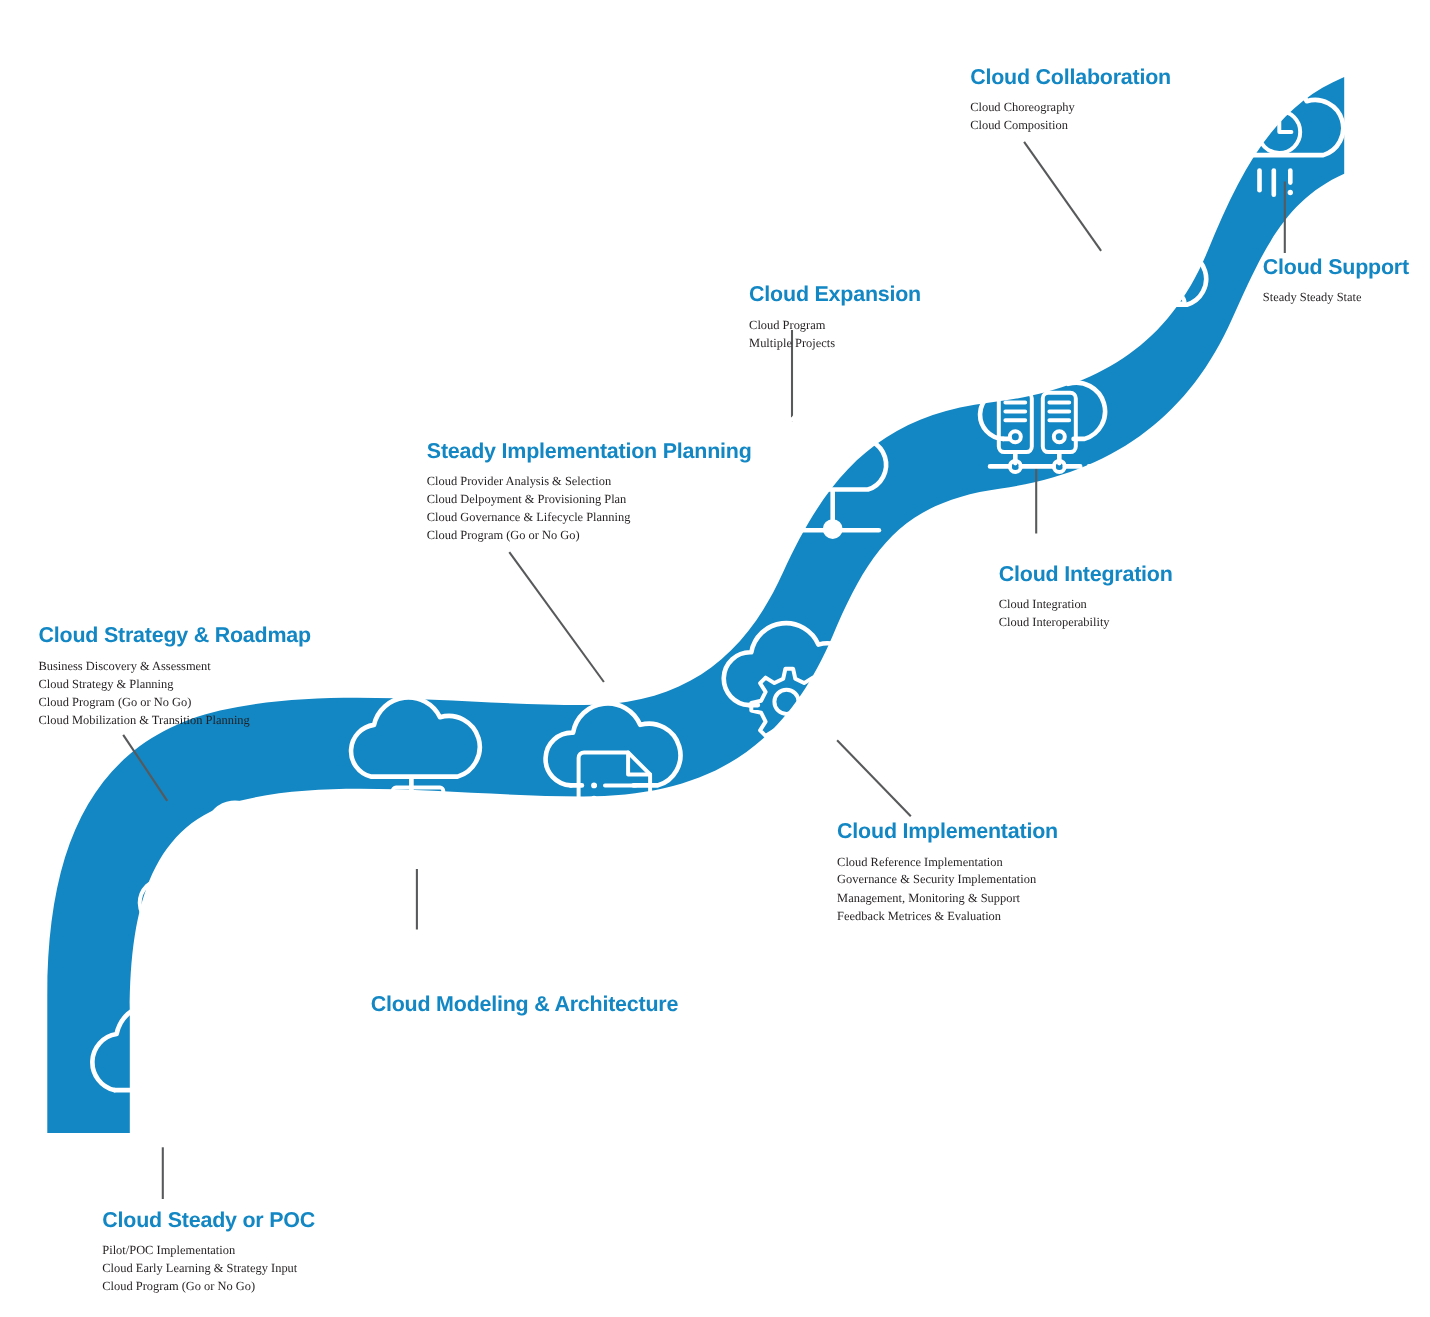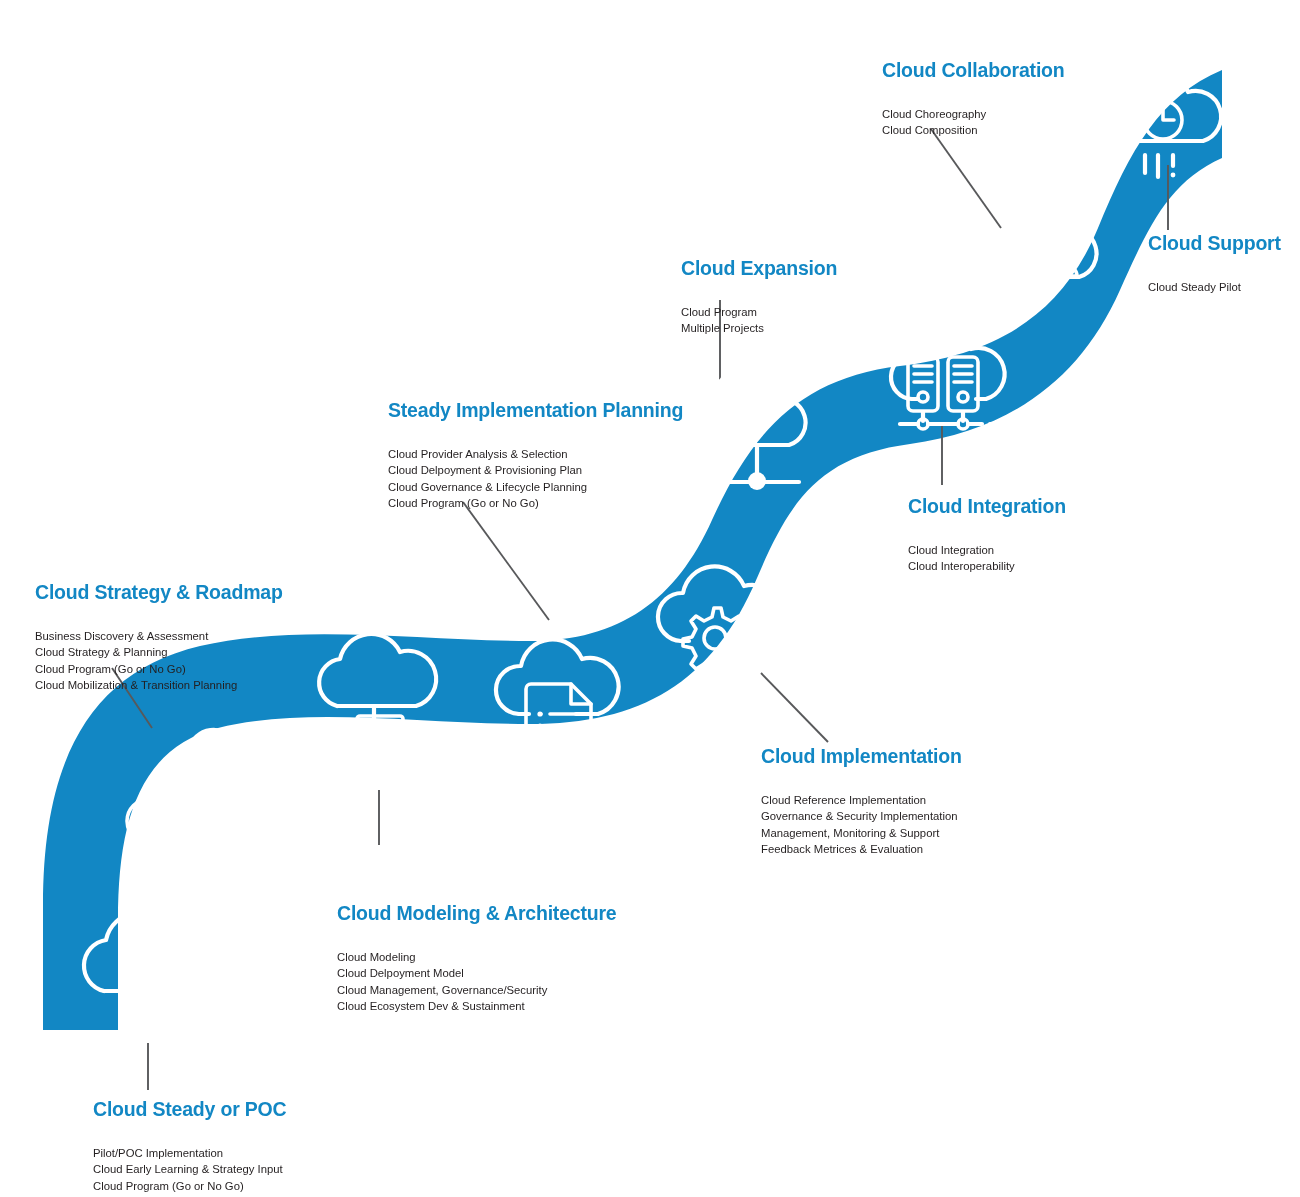--- a/index.html
+++ b/index.html
@@ -8,22 +8,23 @@
     width:1300px;height:1197px;position:relative;overflow:hidden;
   }
   #stage{position:absolute;left:0;top:0;width:1300px;height:1197px;}
   svg.layer{position:absolute;left:0;top:0;width:1300px;height:1197px;}
   .block{position:absolute;}
   .b-title{
     color:#1287c4;font-weight:bold;font-size:19.5px;letter-spacing:-0.2px;
     white-space:nowrap;line-height:1.1;text-align:right;
   }
   .b-list{
-    margin-top:25px;color:#231f20;font-size:11.3px;line-height:1.42;
+    margin-top:9px;color:#231f20;font-size:11.3px;line-height:1.42;
     white-space:nowrap;
+    font-family:Liberation Serif, serif;
   }
   .b-list div{white-space:nowrap;}
   .ribbon{fill:#1287c4;}
   .conn{stroke:#58595b;stroke-width:1.9;fill:none;}
   .ico{fill:none;stroke:#ffffff;stroke-width:4.2;stroke-linecap:round;stroke-linejoin:round;}
   .ico-f{fill:#ffffff;stroke:none;}
   .ico-thin{fill:none;stroke:#ffffff;stroke-width:3.6;stroke-linecap:round;stroke-linejoin:round;}
   .dash{fill:none;stroke:#ffffff;stroke-width:4.4;stroke-linecap:round;stroke-dasharray:2.5 8;}
 </style>
 </head>
@@ -150,47 +151,41 @@
       <path class="ico" d="M1131,141 a22,22 0 0 1 2,-43 a29,29 0 0 1 55,-6 a23,23 0 0 1 15,49 l-72,0"></path>
       <circle class="ico-thin" cx="1163" cy="120" r="19"></circle>
       <path class="ico-thin" d="M1163,107 l0,13 l11,0"></path>
       <path class="ico" d="M1145,155 l0,18"></path>
       <path class="ico" d="M1158,155 l0,22"></path>
       <path class="ico" d="M1173,155 l0,11"></path>
       <circle class="ico-f" cx="1173" cy="175" r="2.4"></circle>
     </g>
   </svg>
 
-  <div class="block" style="left:35px;top:582px;">
+  <div class="block" style="left:35px;top:568px;">
     <div class="b-title">Cloud Strategy &amp; Roadmap</div>
     <div class="b-list">
       <div>Business Discovery &amp; Assessment</div>
       <div>Cloud Strategy &amp; Planning</div>
       <div>Cloud Program (Go or No Go)</div>
       <div>Cloud Mobilization &amp; Transition Planning</div>
     </div>
   </div>
 
   <div class="block" style="left:93px;top:1099px;">
     <div class="b-title">Cloud Steady or POC</div>
     <div class="b-list">
       <div>Pilot/POC Implementation</div>
       <div>Cloud Early Learning &amp; Strategy Input</div>
       <div>Cloud Program (Go or No Go)</div>
     </div>
   </div>
 
   <div class="block" style="left:337px;top:903px;">
     <div class="b-title">Cloud Modeling &amp; Architecture</div>
-    <div class="b-list">
-      <div>Cloud Modeling</div>
-      <div>Cloud Delpoyment Model</div>
-      <div>Cloud Management, Governance/Security</div>
-      <div>Cloud Ecosystem Dev &amp; Sustainment</div>
-    </div>
   </div>
 
   <div class="block" style="left:388px;top:400px;">
     <div class="b-title">Steady Implementation Planning</div>
     <div class="b-list">
       <div>Cloud Provider Analysis &amp; Selection</div>
       <div>Cloud Delpoyment &amp; Provisioning Plan</div>
       <div>Cloud Governance &amp; Lifecycle Planning</div>
       <div>Cloud Program (Go or No Go)</div>
     </div>
@@ -207,36 +202,36 @@
   </div>
 
   <div class="block" style="left:681px;top:258px;">
     <div class="b-title">Cloud Expansion</div>
     <div class="b-list">
       <div>Cloud Program</div>
       <div>Multiple Projects</div>
     </div>
   </div>
 
-  <div class="block" style="left:908px;top:496px;">
+  <div class="block" style="left:908px;top:512px;">
     <div class="b-title">Cloud Integration</div>
     <div class="b-list">
       <div>Cloud Integration</div>
       <div>Cloud Interoperability</div>
     </div>
   </div>
 
   <div class="block" style="left:882px;top:60px;">
     <div class="b-title">Cloud Collaboration</div>
     <div class="b-list">
       <div>Cloud Choreography</div>
       <div>Cloud Composition</div>
     </div>
   </div>
 
   <div class="block" style="left:1148px;top:233px;">
     <div class="b-title">Cloud Support</div>
     <div class="b-list">
-      <div>Cloud Steady Pilot</div>
+      <div>Steady Steady State</div>
     </div>
   </div>
 
 </div>
 
 </body></html>

